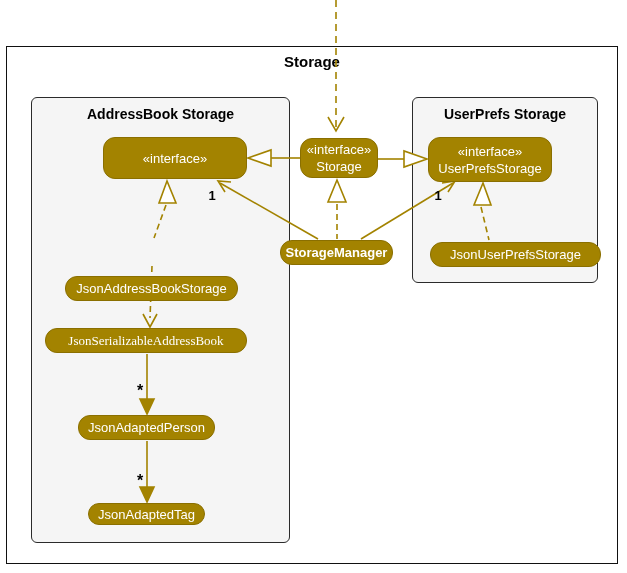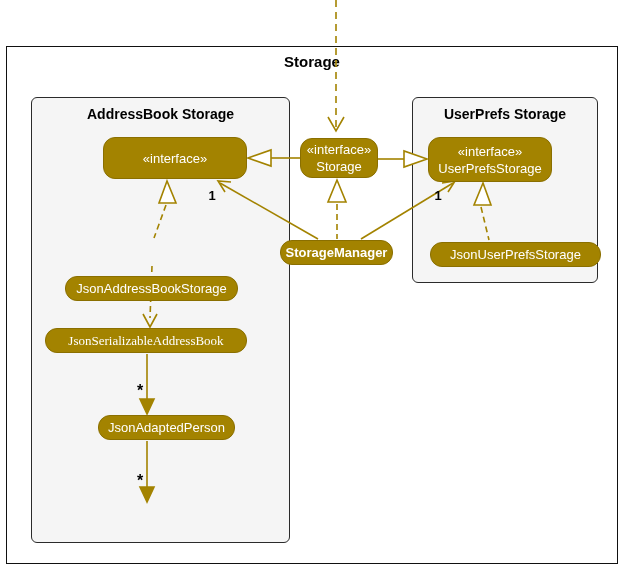--- a/index.html
+++ b/index.html
@@ -77,21 +77,21 @@
     box-sizing: border-box;
     white-space: nowrap;
   }
   #cls-abs     { left: 103px; top: 137px; width: 144px; height: 42px; }
   #cls-storage { left: 300px; top: 138px; width: 78px;  height: 40px; }
   #cls-ups     { left: 428px; top: 137px; width: 124px; height: 45px; }
   #cls-jabs    { left: 65px;  top: 240px; width: 173px; height: 25px; margin-top: 36px; }
   #cls-sm      { left: 280px; top: 240px; width: 113px; height: 25px; font-weight: bold; }
   #cls-jups    { left: 430px; top: 242px; width: 171px; height: 25px; }
   #cls-jser    { left: 45px;  top: 328px; width: 202px; height: 25px; font-family: Liberation Serif, serif; }
-  #cls-jap     { left: 78px;  top: 415px; width: 137px; height: 25px; margin-left: 20px; }
+  #cls-jap     { left: 78px;  top: 415px; width: 137px; height: 25px; }
   #cls-jat     { left: 88px;  top: 503px; width: 117px; height: 22px; }
 
   
   .mult {
     position: absolute;
     font-weight: bold;
     font-size: 13px;
     color: #000000;
     width: 16px;
     text-align: center;
@@ -204,19 +204,22 @@
   </div>
 
   <div class="uml-box" id="cls-jser">
     <span>JsonSerializableAddressBook</span>
   </div>
 
   <div class="uml-box" id="cls-jap">
     <span>JsonAdaptedPerson</span>
   </div>
 
+  <div class="uml-box" id="cls-jat">
+    <span>JsonAdaptedTag</span>
+  </div>
 
   <div class="mult" id="mult-sm-abs">1</div>
   <div class="mult" id="mult-sm-ups">1</div>
   <div class="mult star" id="mult-ser-person">*</div>
   <div class="mult star" id="mult-person-tag">*</div>
 
 </div>
 
 </body></html>

